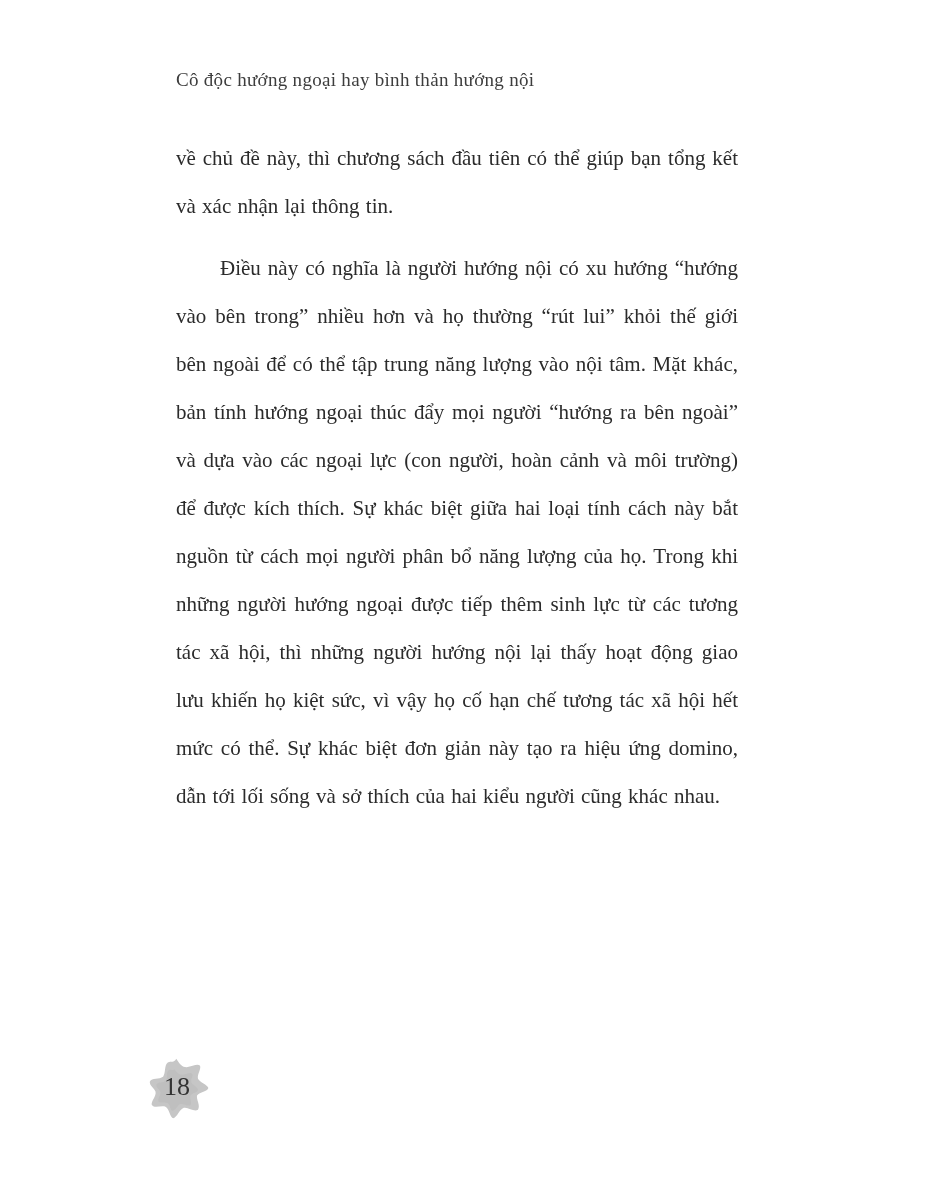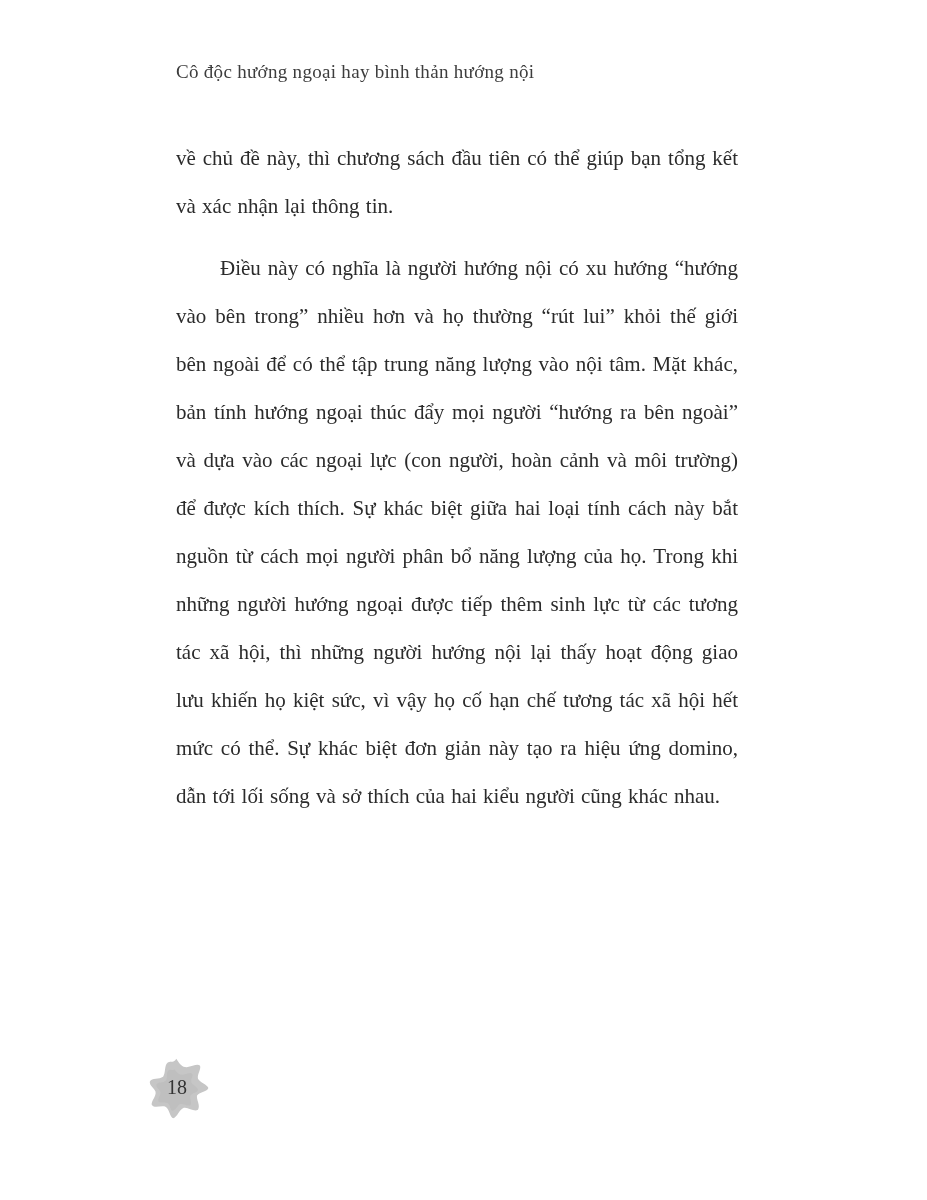--- a/index.html
+++ b/index.html
@@ -11,21 +11,21 @@
     height: 1200px;
     margin: 0 auto;
     background: #ffffff;
     font-family: "Liberation Serif", serif;
     color: #2b2b2b;
     overflow: hidden;
   }
 
   .running-header {
     position: absolute;
-    top: 60px;
+    top: 68px;
     left: 176px;
     width: 562px;
     font-size: 19px;
     line-height: 24px;
     color: #3d3d3d;
     letter-spacing: 0.3px;
     text-align: left;
   }
 
   .body-text {
@@ -63,21 +63,21 @@
 
   .page-number {
     position: absolute;
     left: 0;
     top: 0;
     width: 58px;
     height: 62px;
     display: flex;
     align-items: center;
     justify-content: center;
-    font-size: 20px;
+    font-size: 26px;
     color: #333333;
   }
 </style>
 </head>
 <body>
 
 <div class="page">
 
   <div class="running-header">Cô độc hướng ngoại hay bình thản hướng nội</div>
 

